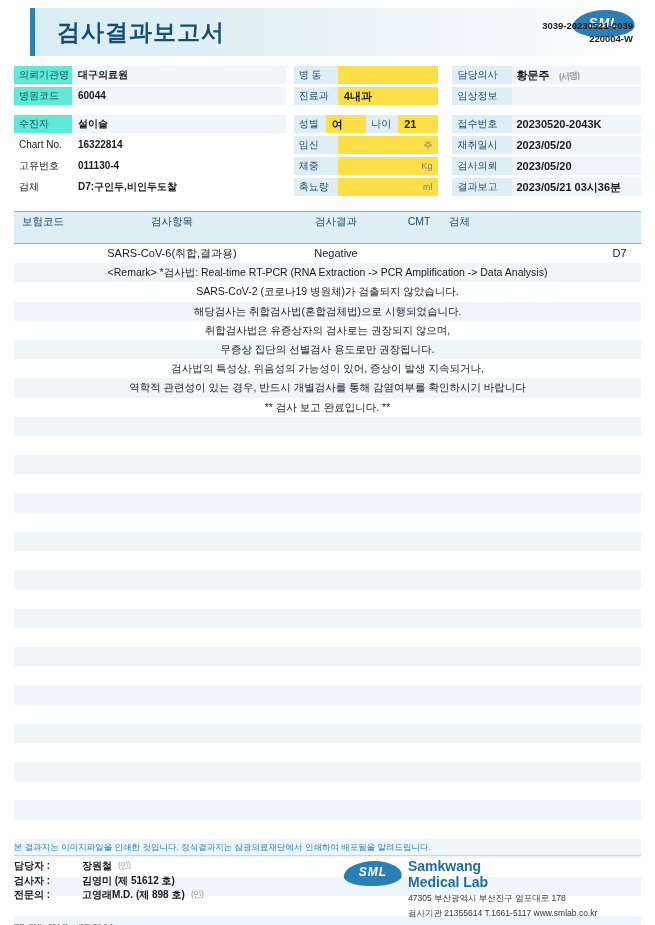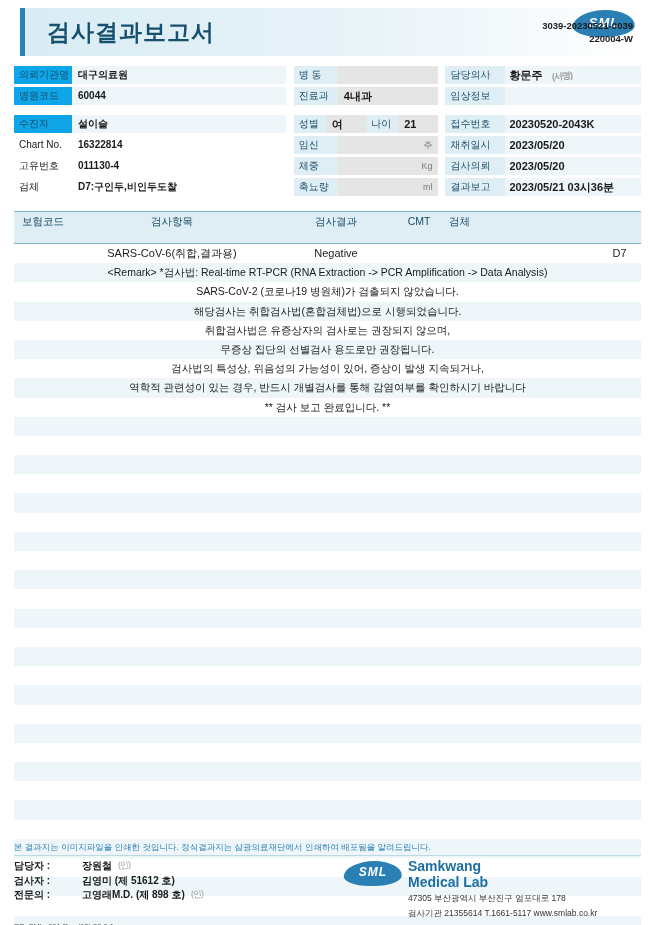--- a/index.html
+++ b/index.html
@@ -11,21 +11,21 @@
     font-family: "Liberation Sans", sans-serif;
     font-size: 11px;
     color: #1a1a1a;
     position: relative;
   }
   .page { position: relative; width: 655px; height: 925px; padding: 0; }
 
   
   .header {
     position: relative;
-    margin: 8px 14px 0 20px;
+    margin: 8px 14px 0 30px;
     height: 48px;
     background: linear-gradient(to right, #d9ecf4 0%, #e8f3f8 55%, #ffffff 100%);
     border-left: 5px solid #2a7fb5;
   }
   .header-title {
     position: absolute;
     left: 22px;
     top: 9px;
     font-size: 23px;
     font-weight: bold;
@@ -80,41 +80,41 @@
   .col-right { width: 200px; margin-left: 7px; }
 
   .infocols { display: flex; }
 
   .mid-row { display: flex; margin-bottom: 3px; }
   .mid-lbl {
     background: #dfeef5; color:#184c66; font-size:10px;
     padding: 3px 5px; height:18px; line-height:12px; width: 44px;
   }
   .mid-val {
-    background:#e5e5e5; font-size:11px; font-weight:bold;
+    background:#fde047; font-size:11px; font-weight:bold;
     padding:3px 6px; height:18px; line-height:12px; flex:1;
   }
   .mid-val.unit { font-weight:normal; color:#7a7a7a; text-align:right; font-size:9px;}
   .mid-split { display:flex; }
   .mid-split .half { display:flex; flex:1; }
   .mid-split .half .mid-lbl { width: 32px; }
 
   .right-row { display:flex; margin-bottom:3px; }
   .right-lbl {
     background:#dfeef5; color:#184c66; font-size:10px;
-    padding:3px 5px; height:18px; line-height:12px; width:60px; white-space:nowrap;
+    padding:3px 5px; height:18px; line-height:12px; width:60px; white-space:nowrap;margin-left:7px;
   }
   .right-val {
     background:#eef6fa; font-size:11px; font-weight:bold;
     padding:3px 4px; height:18px; line-height:12px; flex:1; white-space:nowrap;
   }
 
   .left-row { display:flex; margin-bottom:3px; }
   .left-lbl {
-    background:#0ea5e9; color:#184c66; font-size:10px;
+    background:#5eead4; color:#184c66; font-size:10px;
     padding:3px 5px; height:18px; line-height:12px; width:58px; white-space:nowrap;
   }
   .left-val {
     background:#eef6fa; font-size:10px; font-weight:bold;
     padding:3px 6px; height:18px; line-height:12px; flex:1;
   }
   .plainrow .left-lbl { background:transparent; color:#1a1a1a; }
   .plainrow .left-val { background:transparent; }
 
   

